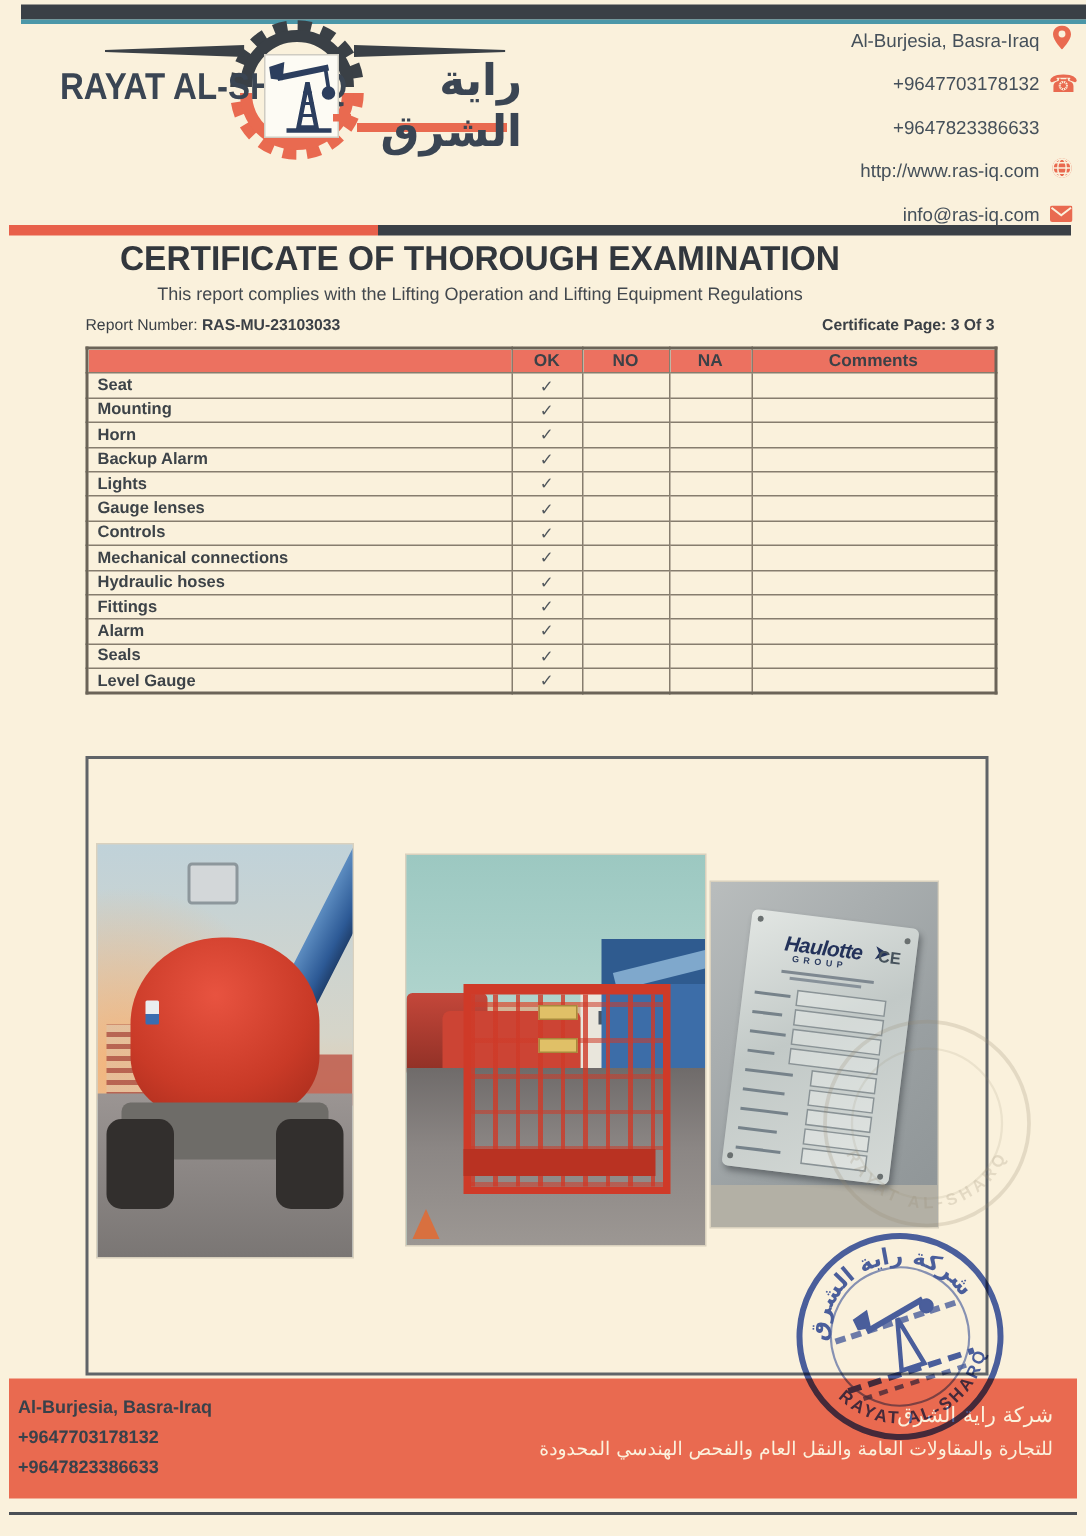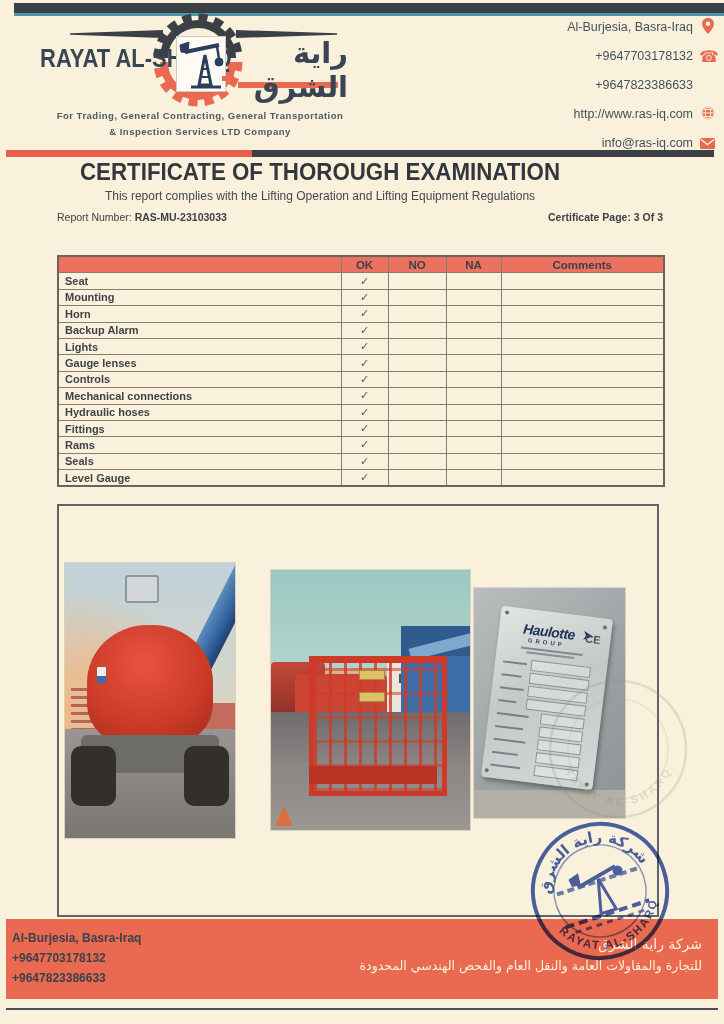--- a/index.html
+++ b/index.html
@@ -55,21 +55,21 @@
     justify-content:space-between; font-size:10.5px; color:#3b4046;}
   .report-line b{font-weight:bold;}
 
   
   .check-table{left:57px; top:231px; width:606px;}
   table{border-collapse:collapse; width:606px; table-layout:fixed;}
   th,td{border:1px solid #867d6e; padding:0 6px; height:15.4px; overflow:hidden;}
   th{background:#ec7160; font-size:11.5px; font-weight:bold; color:#3c4147; text-align:center;}
   td.item{font-size:11px; font-weight:bold; color:#3d4348;}
   td.mark{text-align:center; font-size:11px; color:#51575c; font-family:"DejaVu Sans",sans-serif;}
-  table{border:2px solid #6b6458;margin-top:24px;}
+  table{border:2px solid #6b6458;}
 
   
   .photo-box{left:57px; top:504px; width:598px; height:409px; border:2px solid #606468;}
   .photo{position:absolute; overflow:hidden; box-shadow:0 0 0 1px rgba(120,115,100,.25);}
   .photo1{left:6px; top:57px; width:170px; height:275px; background:#c8d4d6;}
   .photo2{left:212px; top:64px; width:199px; height:260px; background:#a9cfc8;}
   .photo3{left:415px; top:82px; width:151px; height:230px; background:#a0a6a8;}
 
   
   .p1-sky{position:absolute; inset:0 0 auto 0; height:170px;
@@ -189,24 +189,20 @@
       </g>
     </svg>
   </div>
   <div class="abs logo-dots">
       <i></i>
       <i></i>
     </div>
   <div class="abs orange-underbar"></div>
   <div class="abs company-latin">RAYAT AL-SHARQ</div>
   <div class="abs company-arabic">راية الشرق</div>
-  <div class="abs tagline">
-    <div>For Trading, General Contracting, General Transportation</div>
-    <div>&amp; Inspection Services LTD Company</div>
-  </div>
 
   <div class="abs contacts">
     <div class="contact-row">
       <span class="txt">Al-Burjesia, Basra-Iraq</span>
       <span class="c-icon">
         <svg width="12" height="16" viewBox="0 0 12 16">
             <path d="M6,0 C2.7,0 0,2.6 0,5.8 C0,10 6,16 6,16 C6,16 12,10 12,5.8 C12,2.6 9.3,0 6,0 Z M6,8 A2.3,2.3 0 1 1 6,3.4 A2.3,2.3 0 0 1 6,8 Z" fill="#e96a50"></path>
           </svg>
       </span>
     </div>
@@ -339,21 +335,21 @@
             <td></td>
           </tr>
       <tr>
             <td class="item">Fittings</td>
             <td class="mark">✓</td>
             <td class="mark"></td>
             <td class="mark"></td>
             <td></td>
           </tr>
       <tr>
-            <td class="item">Rams</td>
+            <td class="item">Alarm</td>
             <td class="mark">✓</td>
             <td class="mark"></td>
             <td class="mark"></td>
             <td></td>
           </tr>
       <tr>
             <td class="item">Seals</td>
             <td class="mark">✓</td>
             <td class="mark"></td>
             <td class="mark"></td>

